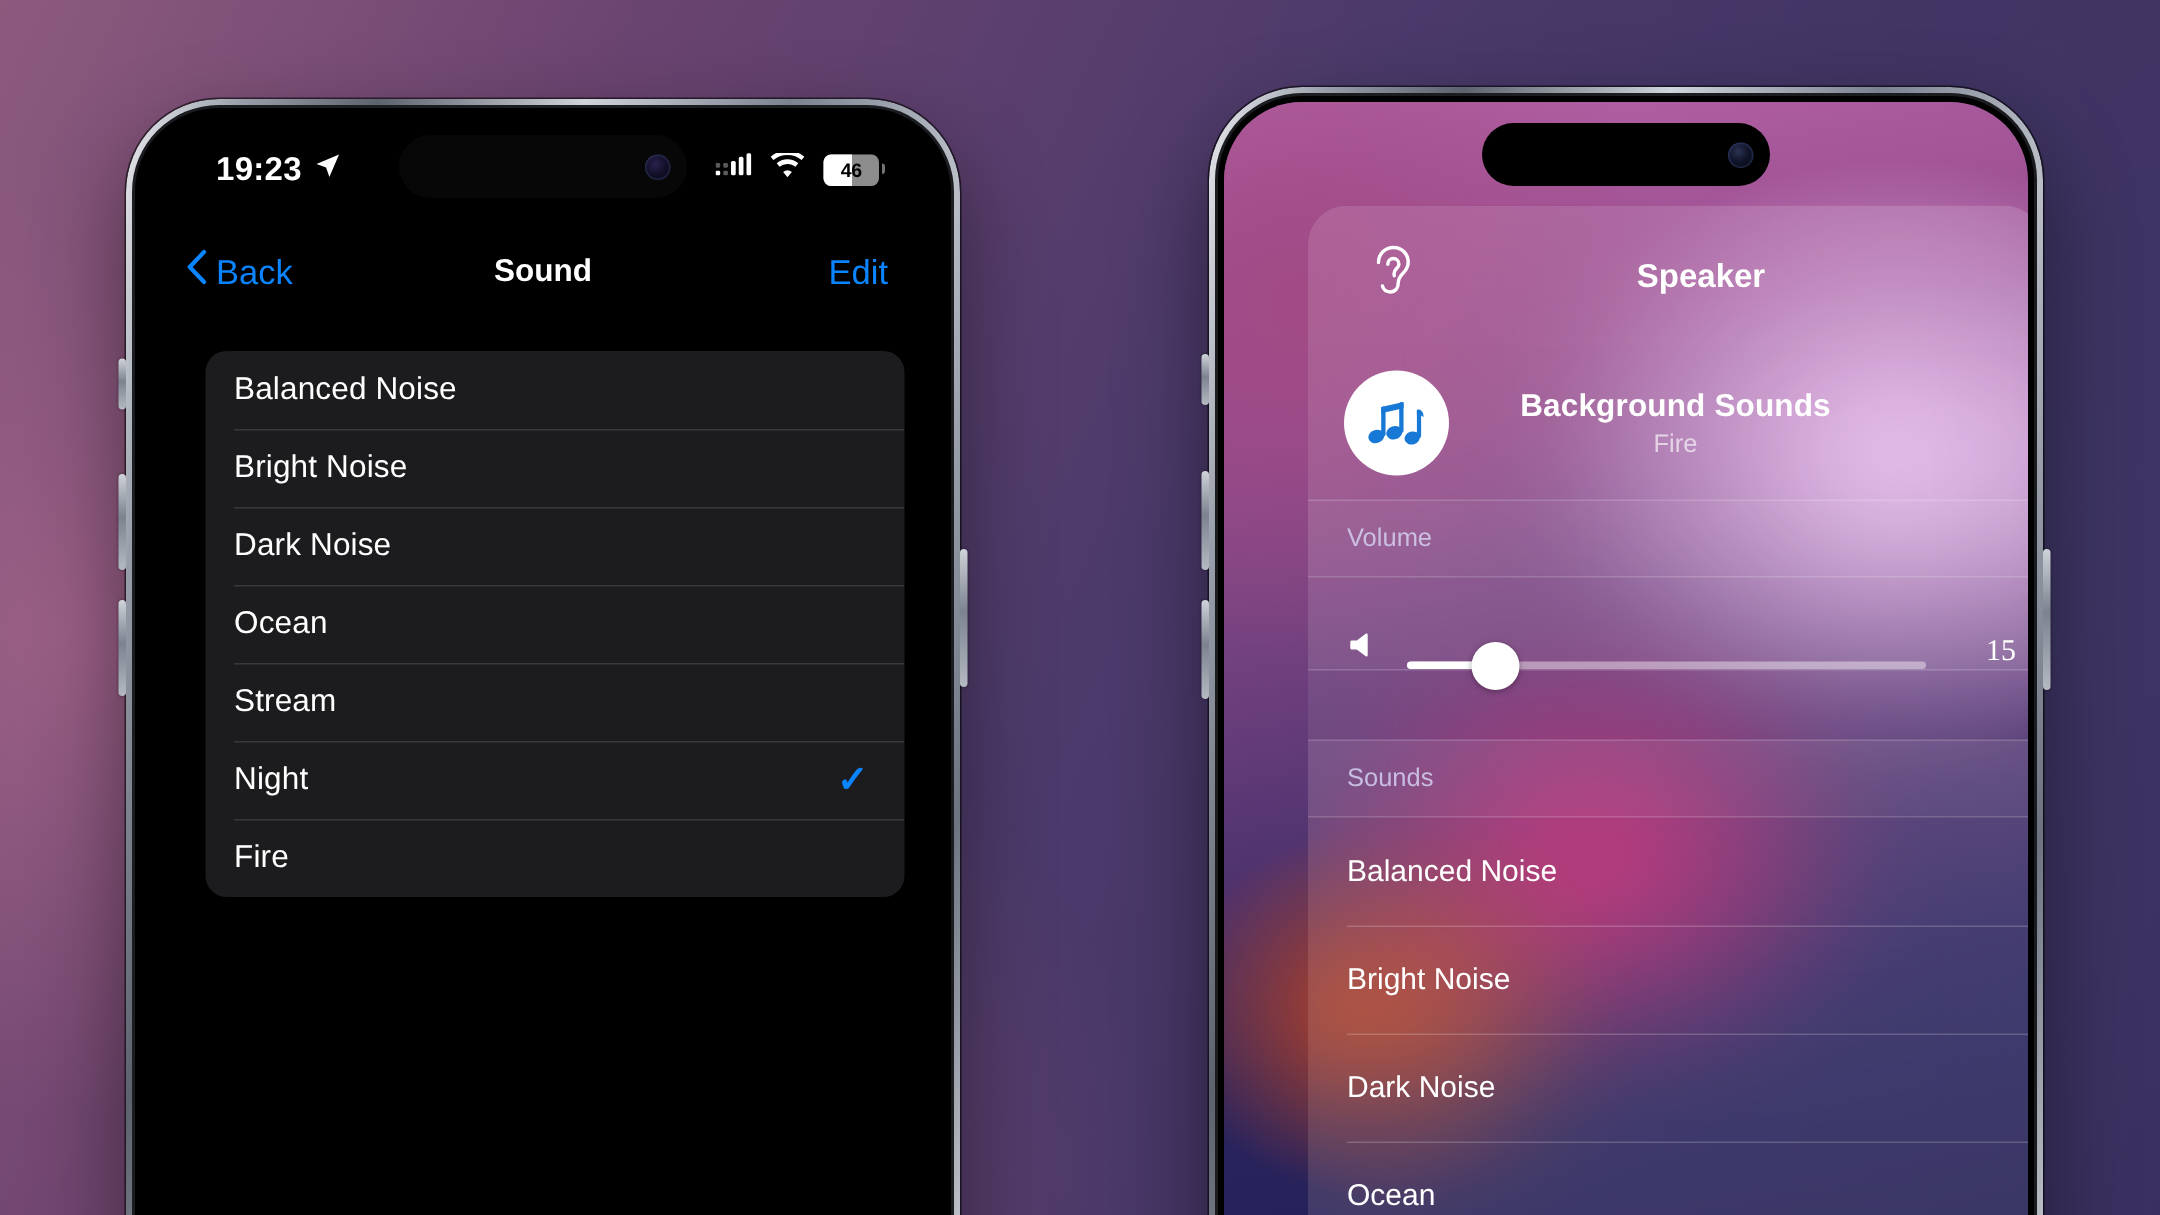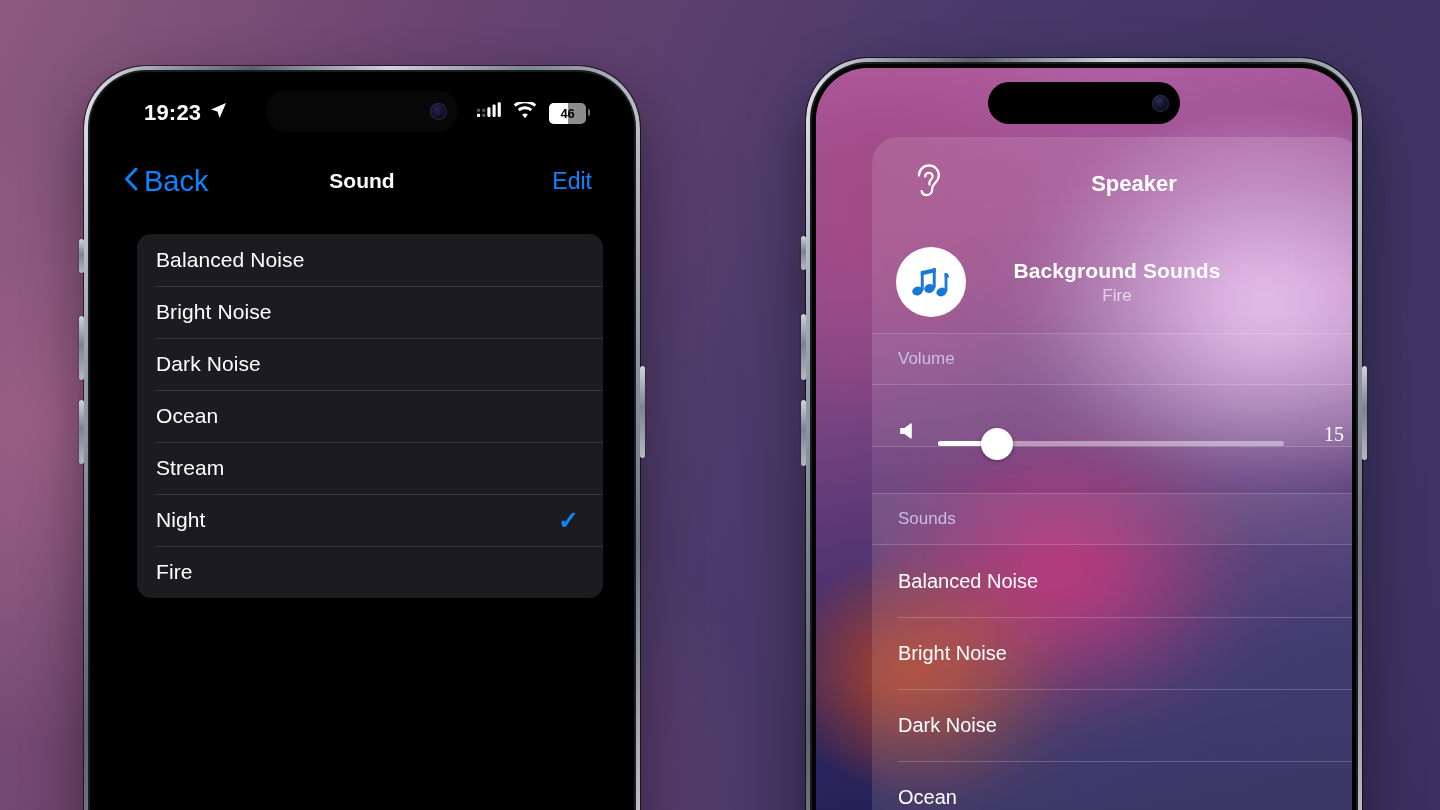--- a/index.html
+++ b/index.html
@@ -107,21 +107,21 @@
   .batt::after {
     content:""; position:absolute; right:-4px; top:6px;
     width:2.5px; height:7px; border-radius:0 2px 2px 0; background:rgba(255,255,255,.45);
   }
 
   .navbar {
     position:absolute; top:74px; left:0; right:0; height:62px;
     display:flex; align-items:center; justify-content:space-between;
     padding:0 38px 0 30px;
   }
-  .nav-back { display:flex; align-items:center; gap:6px; color:#0a84ff; font-size:29px; cursor:pointer; }
+  .nav-back { display:flex; align-items:center; gap:6px; color:#0a84ff; font-size:23px; cursor:pointer; }
   .nav-title { position:absolute; left:0; right:0; text-align:center; font-size:21px; font-weight:bold; pointer-events:none; }
   .nav-edit { color:#0a84ff; font-size:23px; cursor:pointer; }
 
   .list-card {
     position:absolute; left:43px; top:158px; width:466px;
     background:#1c1c1e;
     border-radius:14px;
     overflow:hidden;
   }
   .list-row {

